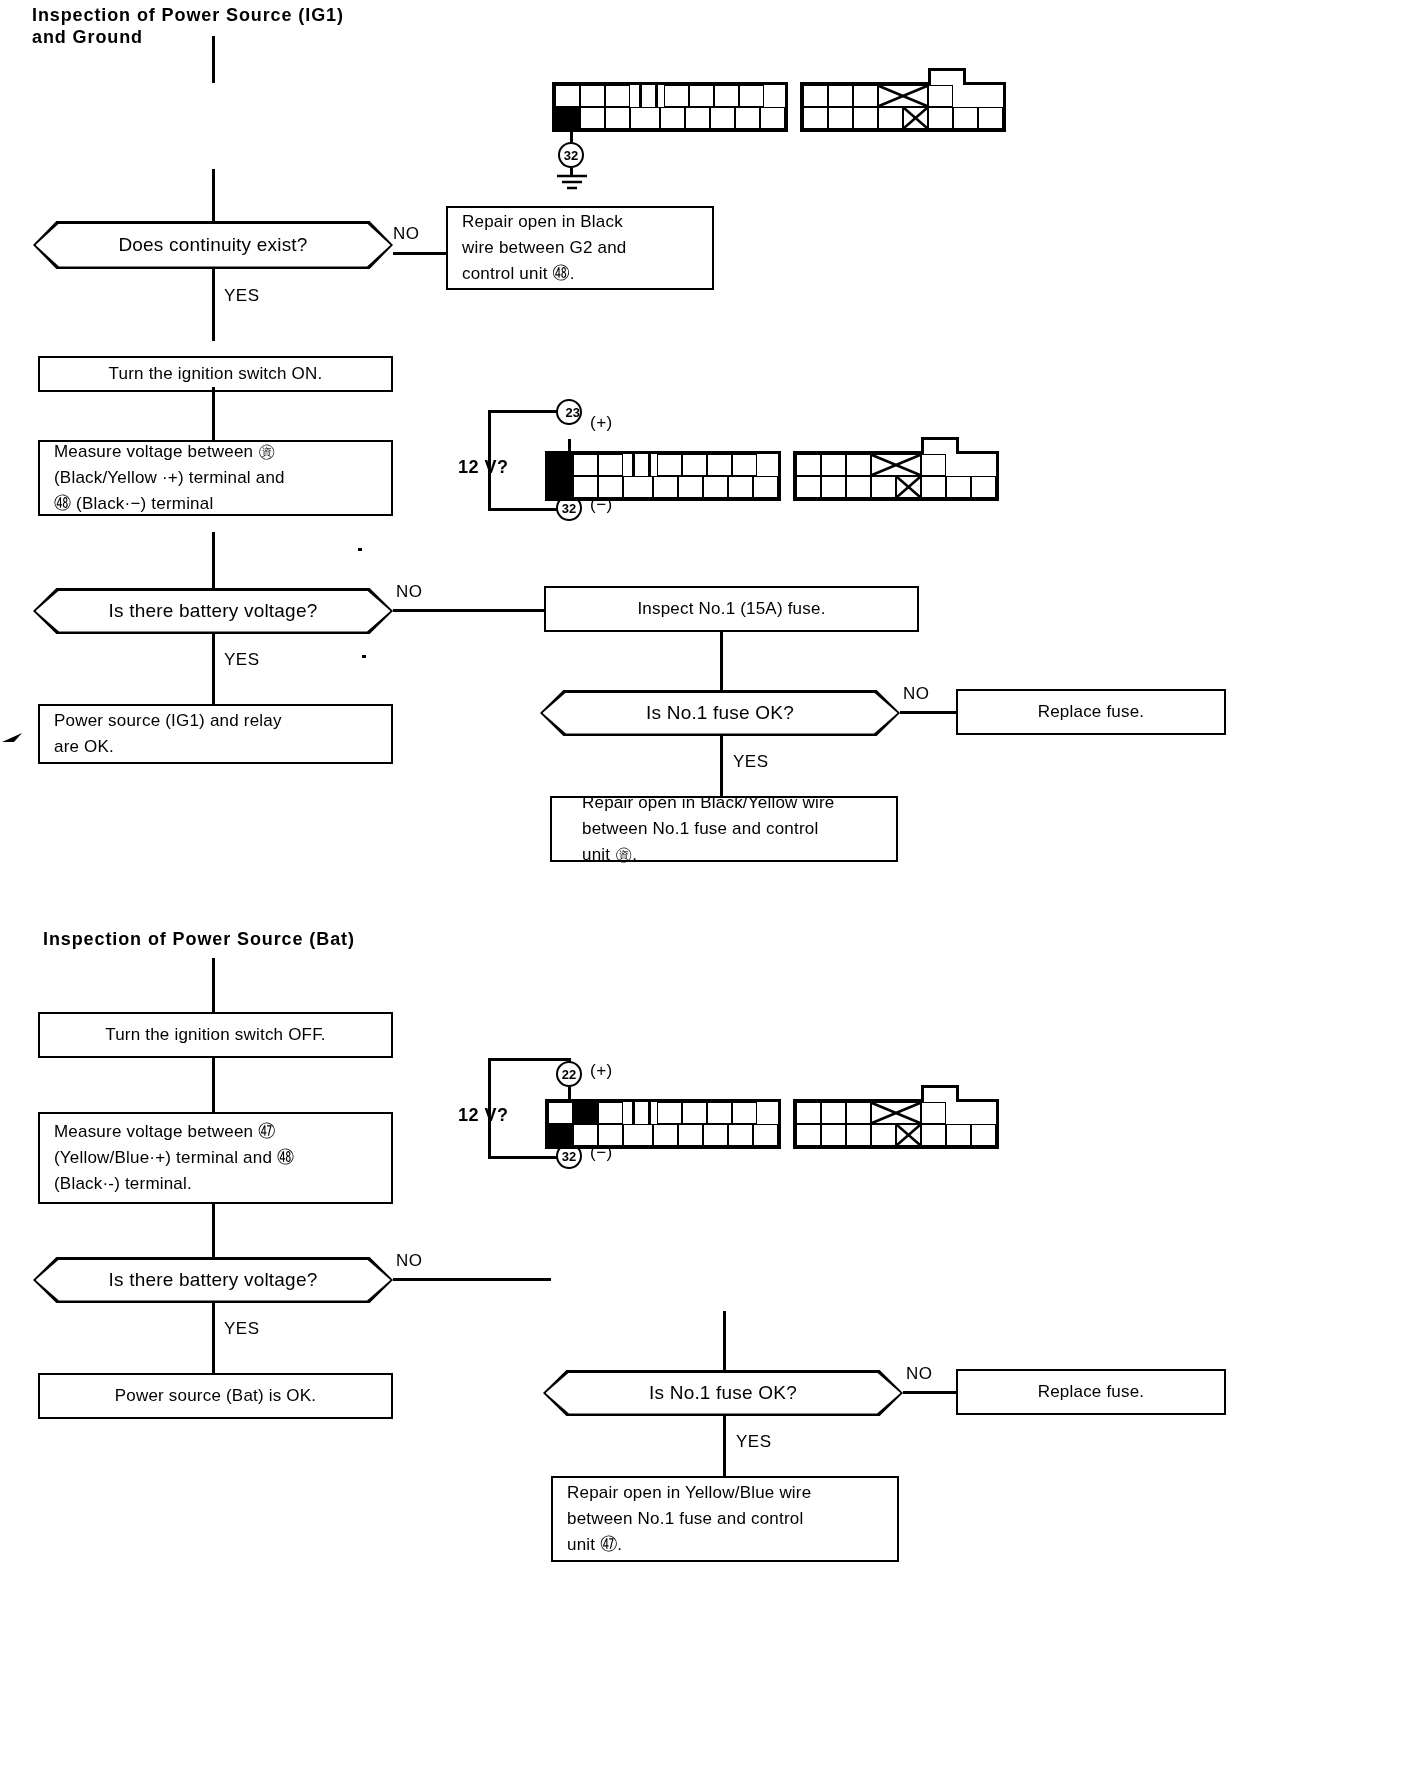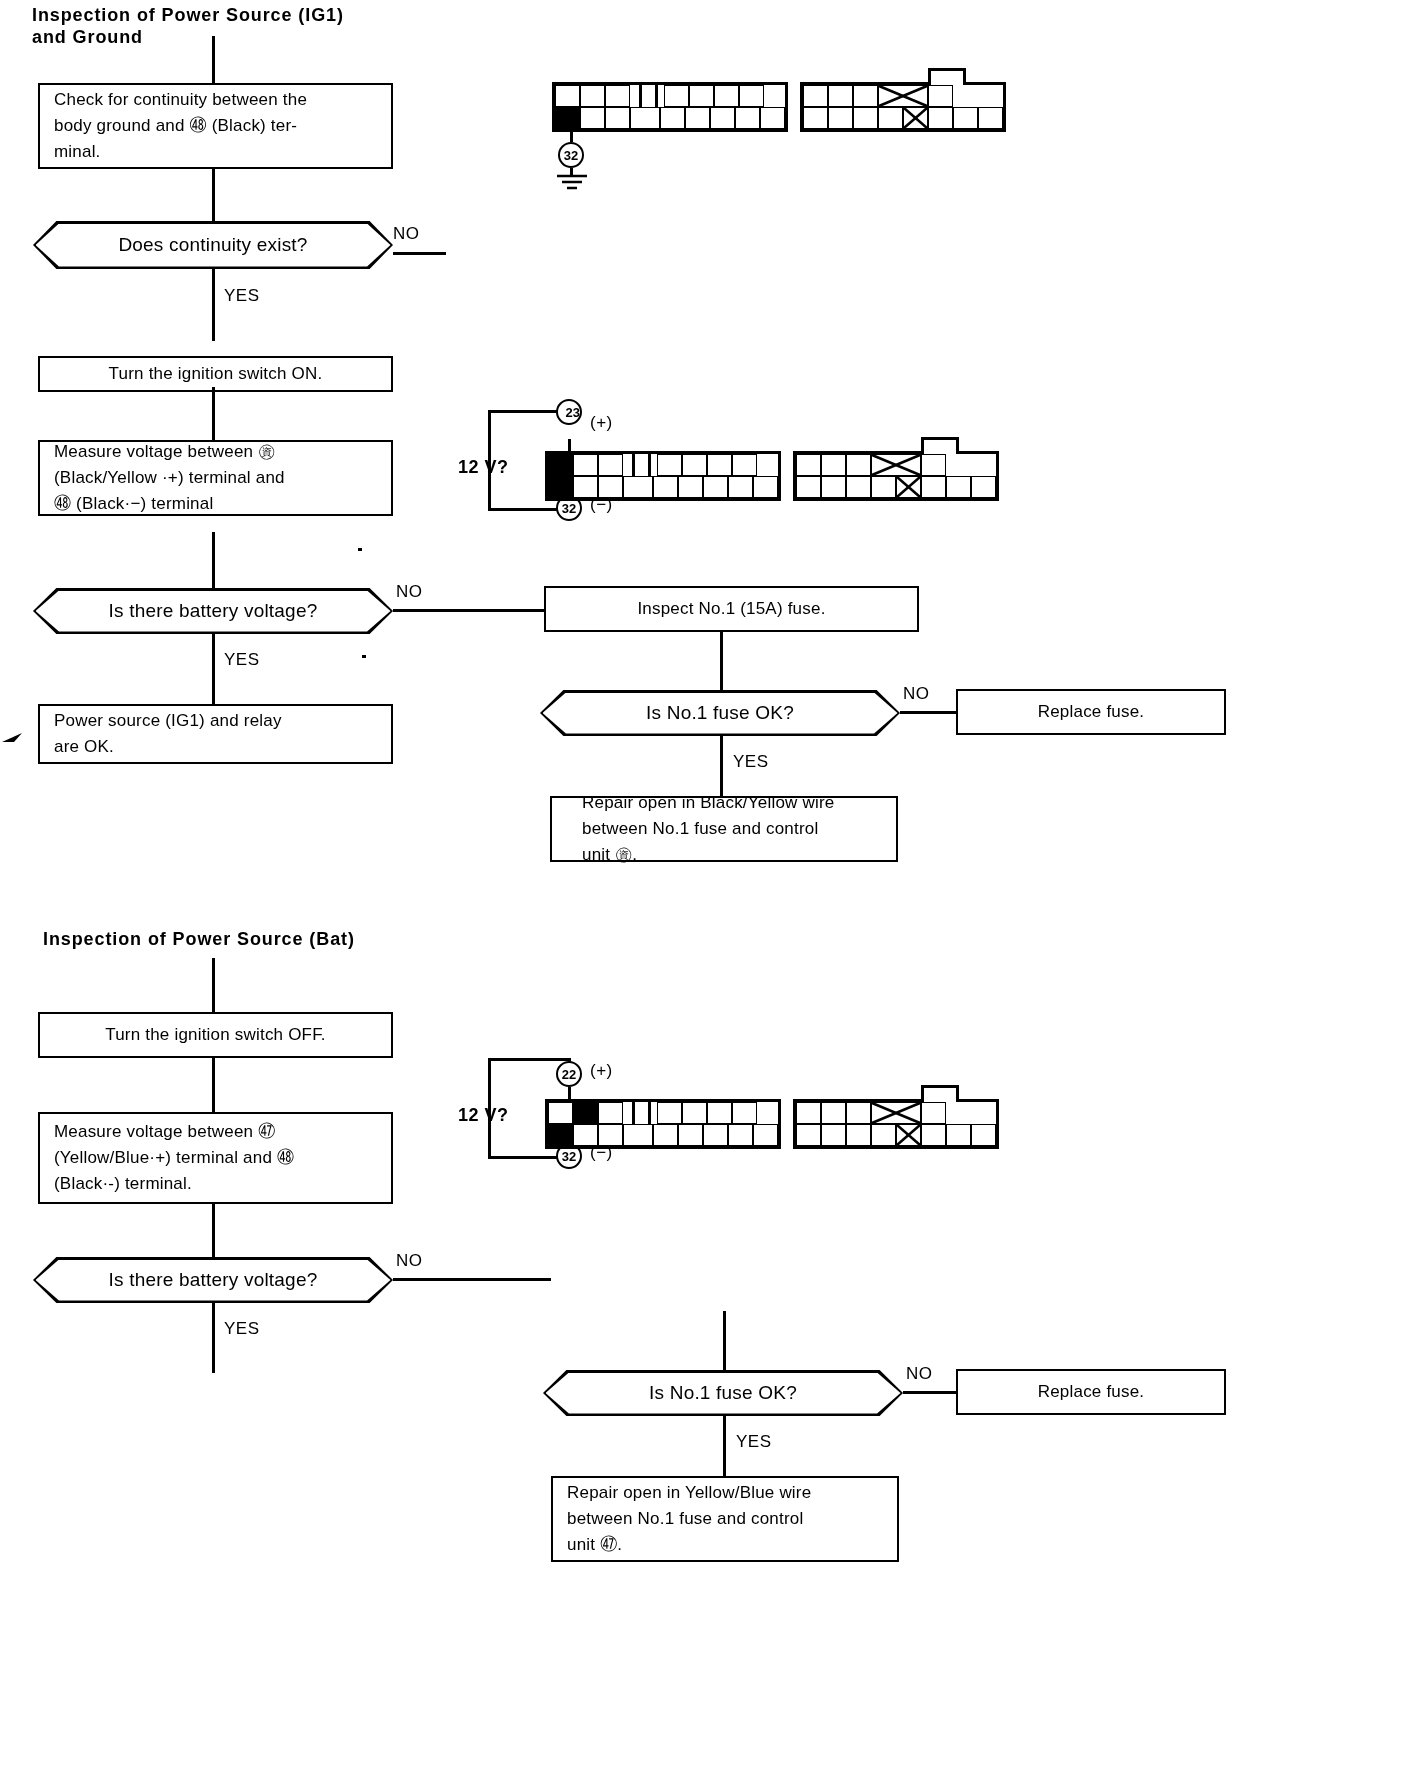--- a/index.html
+++ b/index.html
@@ -52,25 +52,20 @@
 </head>
 <body>
 
 <div class="stage">
 
   <div class="abs heading" style="left:32px;top:4px;width:420px;">Inspection of Power Source (IG1)
 and Ground</div>
 
   <div class="abs vline" style="left:212px;top:36px;height:47px;"></div>
 
-  <div class="abs pbox" style="left:38px;top:83px;width:355px;height:86px;">
-    <div class="txt">Check for continuity between the
-body ground and ㊽ (Black) ter-
-minal.</div>
-  </div>
 
   <div class="abs" style="left:552px;top:82px;">
     <div class="conn">
 
       <div style="position:relative;">
 
         <div class="cgrp">
           <div class="crow">
             <div class="cell"></div>
             <div class="cell"></div>
@@ -148,20 +143,25 @@
   <div class="abs vline" style="left:212px;top:169px;height:52px;"></div>
 
   <div class="abs hex" style="left:33px;top:221px;width:360px;height:48px;">
     <div class="inner">
         <div class="txt">Does continuity exist?</div>
       </div>
   </div>
   <div class="abs lbl" style="left:393px;top:224px;">NO</div>
   <div class="abs hline" style="left:393px;top:252px;width:53px;"></div>
 
+  <div class="abs pbox just" style="left:446px;top:206px;width:268px;height:84px;">
+    <div class="txt">Repair  open  in  Black
+wire  between  G2  and
+control unit ㊽.</div>
+  </div>
 
   <div class="abs vline" style="left:212px;top:269px;height:72px;"></div>
   <div class="abs lbl" style="left:224px;top:286px;">YES</div>
 
   <div class="abs pbox ctr" style="left:38px;top:356px;width:355px;height:36px;">
     <div class="txt">Turn the ignition switch ON.</div>
   </div>
 
   <div class="abs vline" style="left:212px;top:387px;height:53px;"></div>
 
@@ -429,14 +429,17 @@
 
   <div class="abs pbox" style="left:551px;top:1476px;width:348px;height:86px;">
     <div class="txt">Repair open in Yellow/Blue wire
 between No.1  fuse and control
 unit ㊼.</div>
   </div>
 
   <div class="abs vline" style="left:212px;top:1303px;height:70px;"></div>
   <div class="abs lbl" style="left:224px;top:1319px;">YES</div>
 
+  <div class="abs pbox ctr" style="left:38px;top:1373px;width:355px;height:46px;">
+    <div class="txt">Power source (Bat) is OK.</div>
+  </div>
 
 </div>
 
 </body></html>

